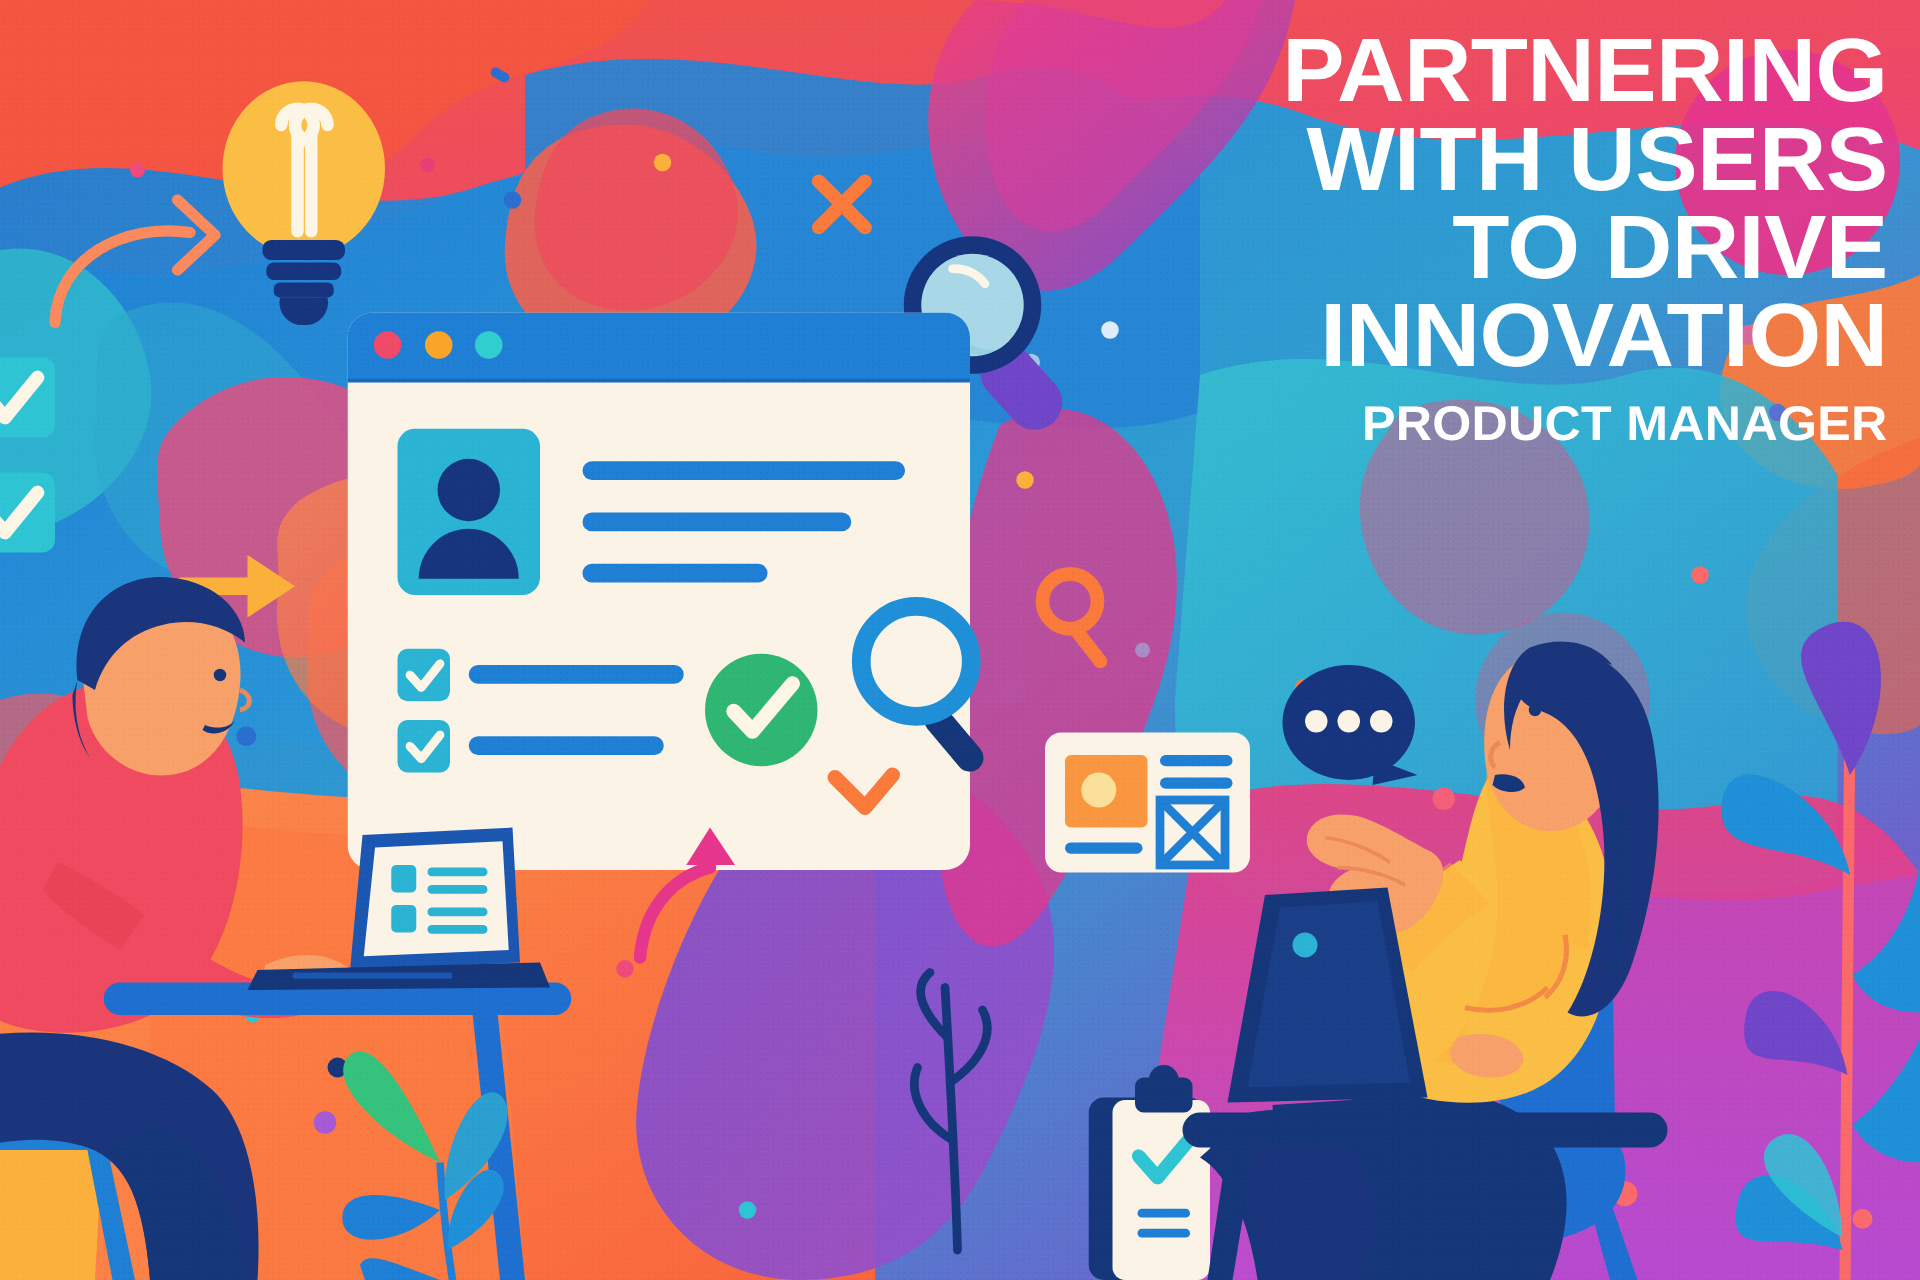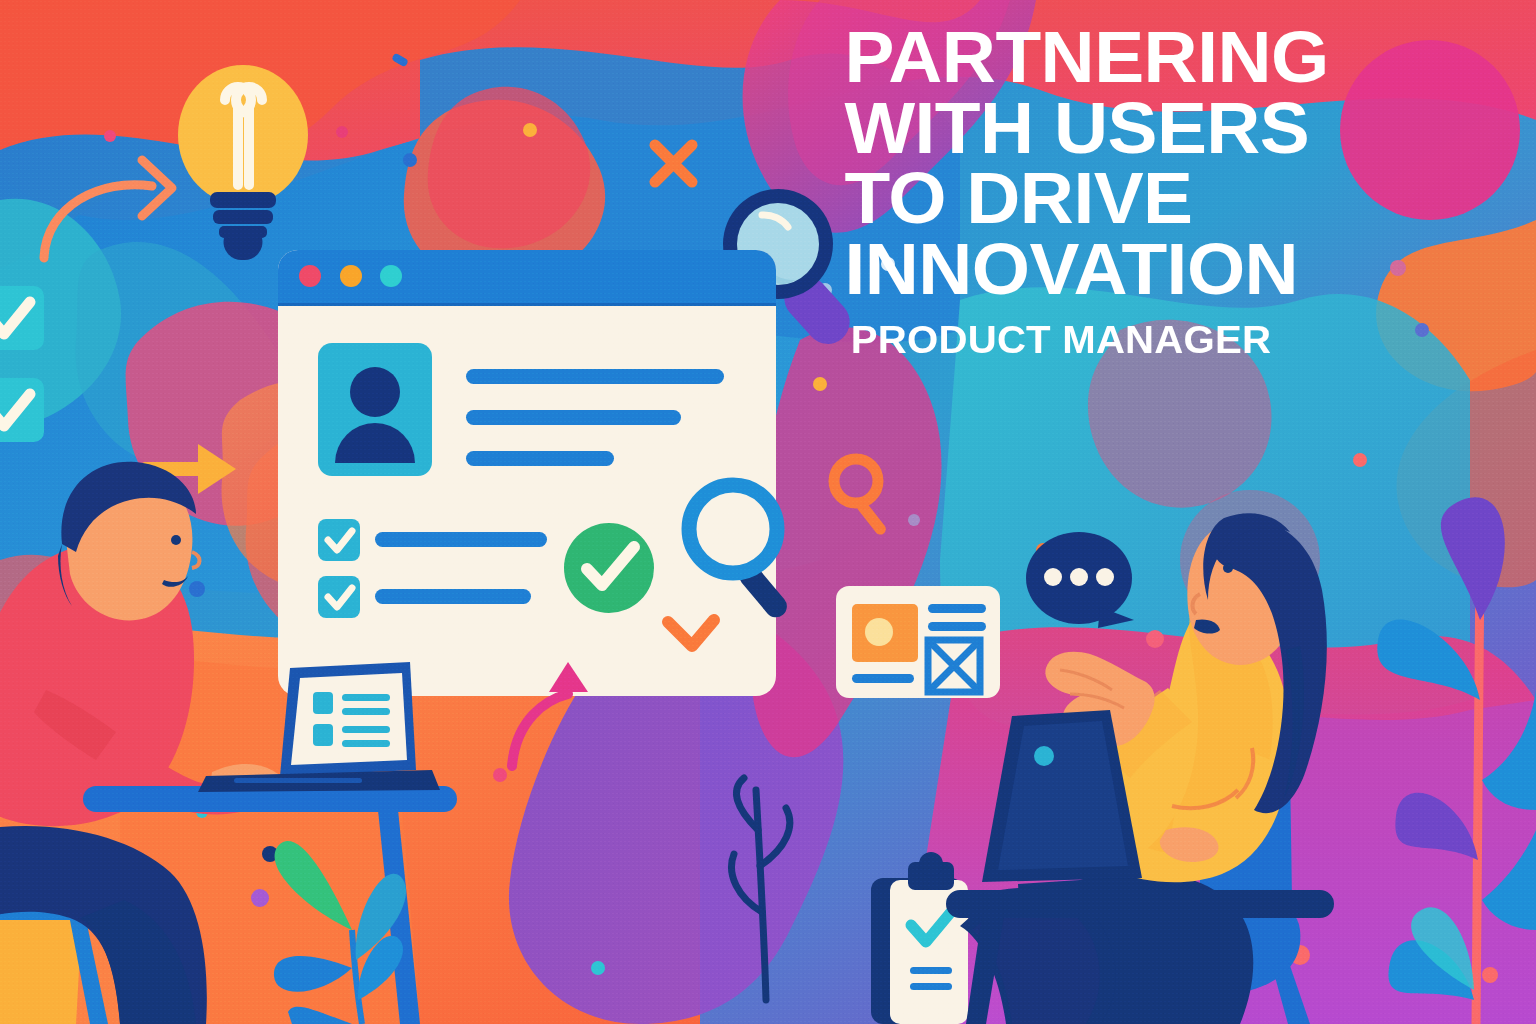--- a/index.html
+++ b/index.html
@@ -5,21 +5,21 @@
   html,body{margin:0;padding:0;background:#0d1b3e;}
   #stage{
     position:relative;width:1536px;height:1024px;overflow:hidden;
     font-family:"Liberation Sans", sans-serif;
     background:#2a7fd4;
   }
   #stage svg.layer{position:absolute;inset:0;width:1536px;height:1024px;display:block;}
   
   .titlewrap{
     position:absolute; right:26px; top:22px; width:640px;
-    z-index:60; pointer-events:none;
+    text-align:right; z-index:60; pointer-events:none;
   }
   .tline{
     display:block;color:#ffffff;font-family:"Liberation Sans", sans-serif;
     font-weight:bold;font-size:72px;line-height:0.98;letter-spacing:-0.5px;
     text-transform:uppercase;white-space:nowrap;
     transform:scaleX(1.04);transform-origin:right center;
   }
   .subline{
     display:block;color:#ffffff;font-family:"Liberation Sans", sans-serif;
     font-weight:bold;font-size:39px;line-height:1;letter-spacing:0.2px;

